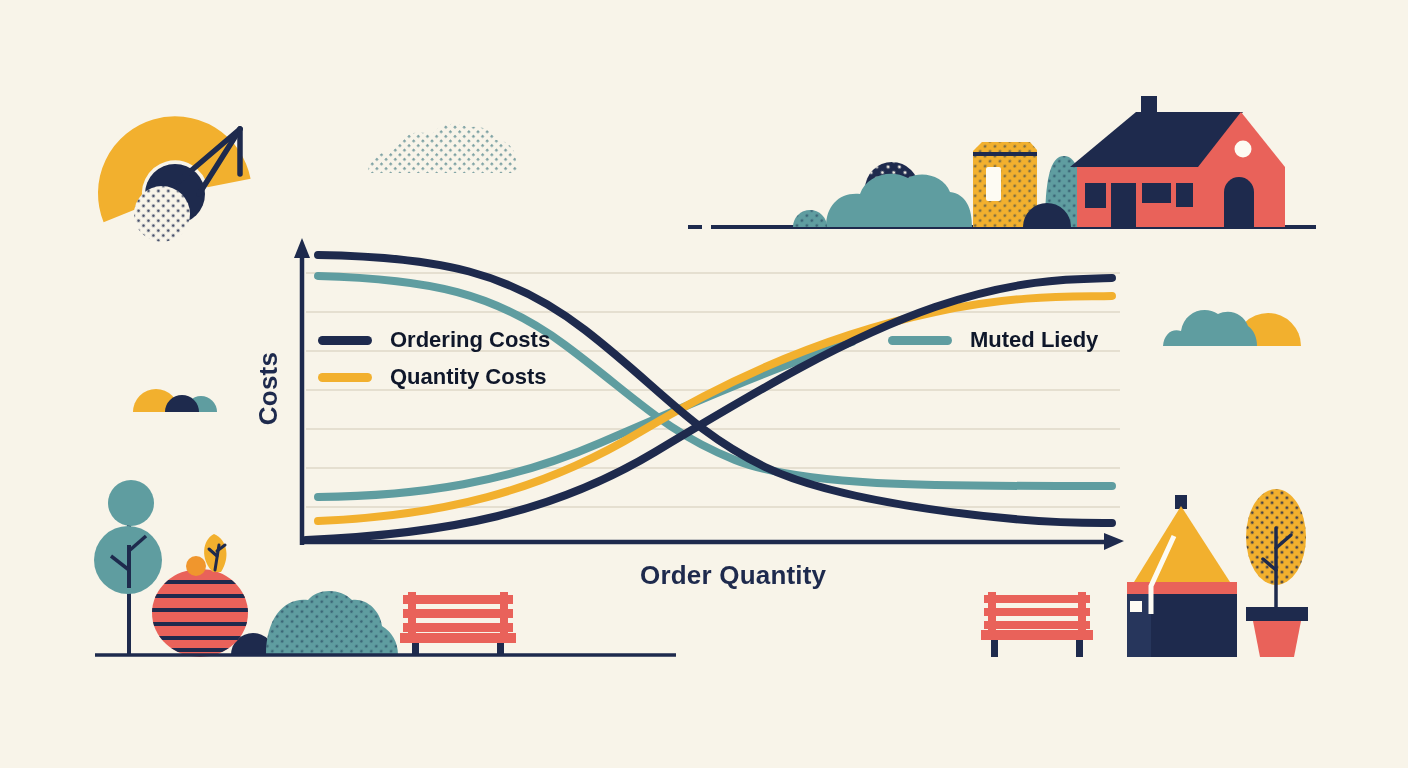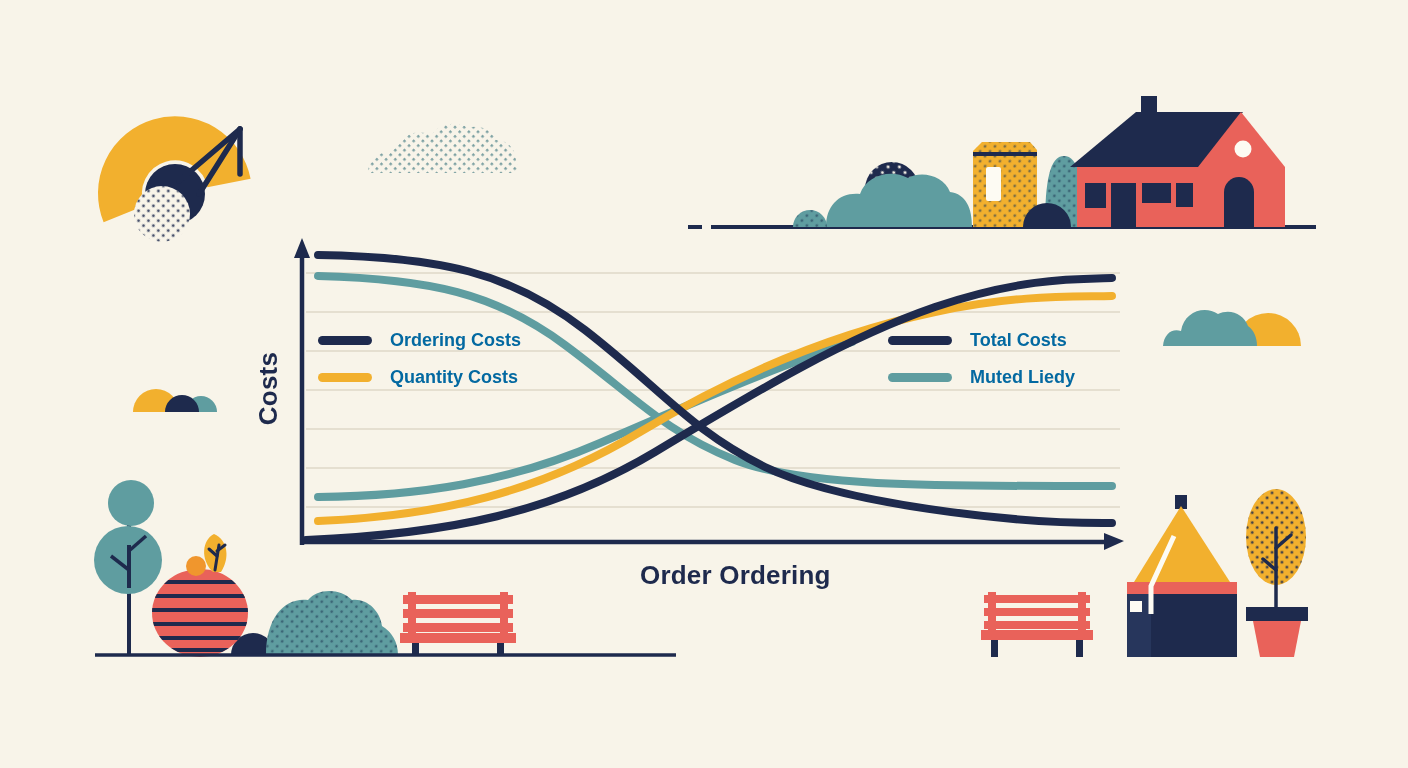--- a/index.html
+++ b/index.html
@@ -6,21 +6,21 @@
   .stage{
     position:relative;width:1408px;height:768px;overflow:hidden;
     background:#f8f4e9;
     font-family:"Liberation Sans", sans-serif;
   }
   .stage svg.scene{position:absolute;left:0;top:0;}
   .lbl{position:absolute;color:#1e2a4d;font-weight:700;font-size:26px;letter-spacing:0.2px;}
   .legend{position:absolute;display:flex;flex-direction:column;gap:7px;}
   .legend-row{display:flex;align-items:center;height:30px;}
   .legend-row svg{margin-right:18px;flex:0 0 auto;}
-  .legend-row .legend-label{color:#0369a1;font-weight:700;font-size:18px;white-space:nowrap;}
+  .legend-row .legend-label{color:#0f172a;font-weight:700;font-size:22px;white-space:nowrap;}
   .y-label{transform:rotate(-90deg);transform-origin:center;text-align:center;}
   .curve{fill:none;stroke-linecap:round;}
   .c-navy{stroke:#1e2a4d;stroke-width:8;}
   .c-teal{stroke:#5f9da0;stroke-width:8;}
   .c-yellow{stroke:#f2b02e;stroke-width:8;}
   .grid{stroke:#e5dfd0;stroke-width:2;}
   .axis{stroke:#1e2a4d;stroke-width:4.5;fill:none;}
 </style>
 </head>
 <body>
@@ -227,29 +227,23 @@
       <svg width="54" height="9">
         <rect width="54" height="9" rx="4.5" fill="#f2b02e"></rect>
       </svg>
       <span class="legend-label">Quantity Costs</span>
     </div>
   </div>
 
   <div class="legend" style="left:888px;top:325px;">
     <div class="legend-row">
       <svg width="64" height="9">
-        <rect width="64" height="9" rx="4.5" fill="#1e2a4d"></rect>
-      </svg>
-      <span class="legend-label">Total Costs</span>
-    </div>
-    <div class="legend-row">
-      <svg width="64" height="9">
         <rect width="64" height="9" rx="4.5" fill="#5f9da0"></rect>
       </svg>
       <span class="legend-label">Muted Liedy</span>
     </div>
   </div>
 
   <div class="lbl y-label" style="left:210px;top:373px;width:116px;">Costs</div>
 
-  <div class="lbl" style="left:640px;top:560px;">Order Ordering</div>
+  <div class="lbl" style="left:640px;top:560px;">Order Quantity</div>
 
 </div>
 
 </body></html>

